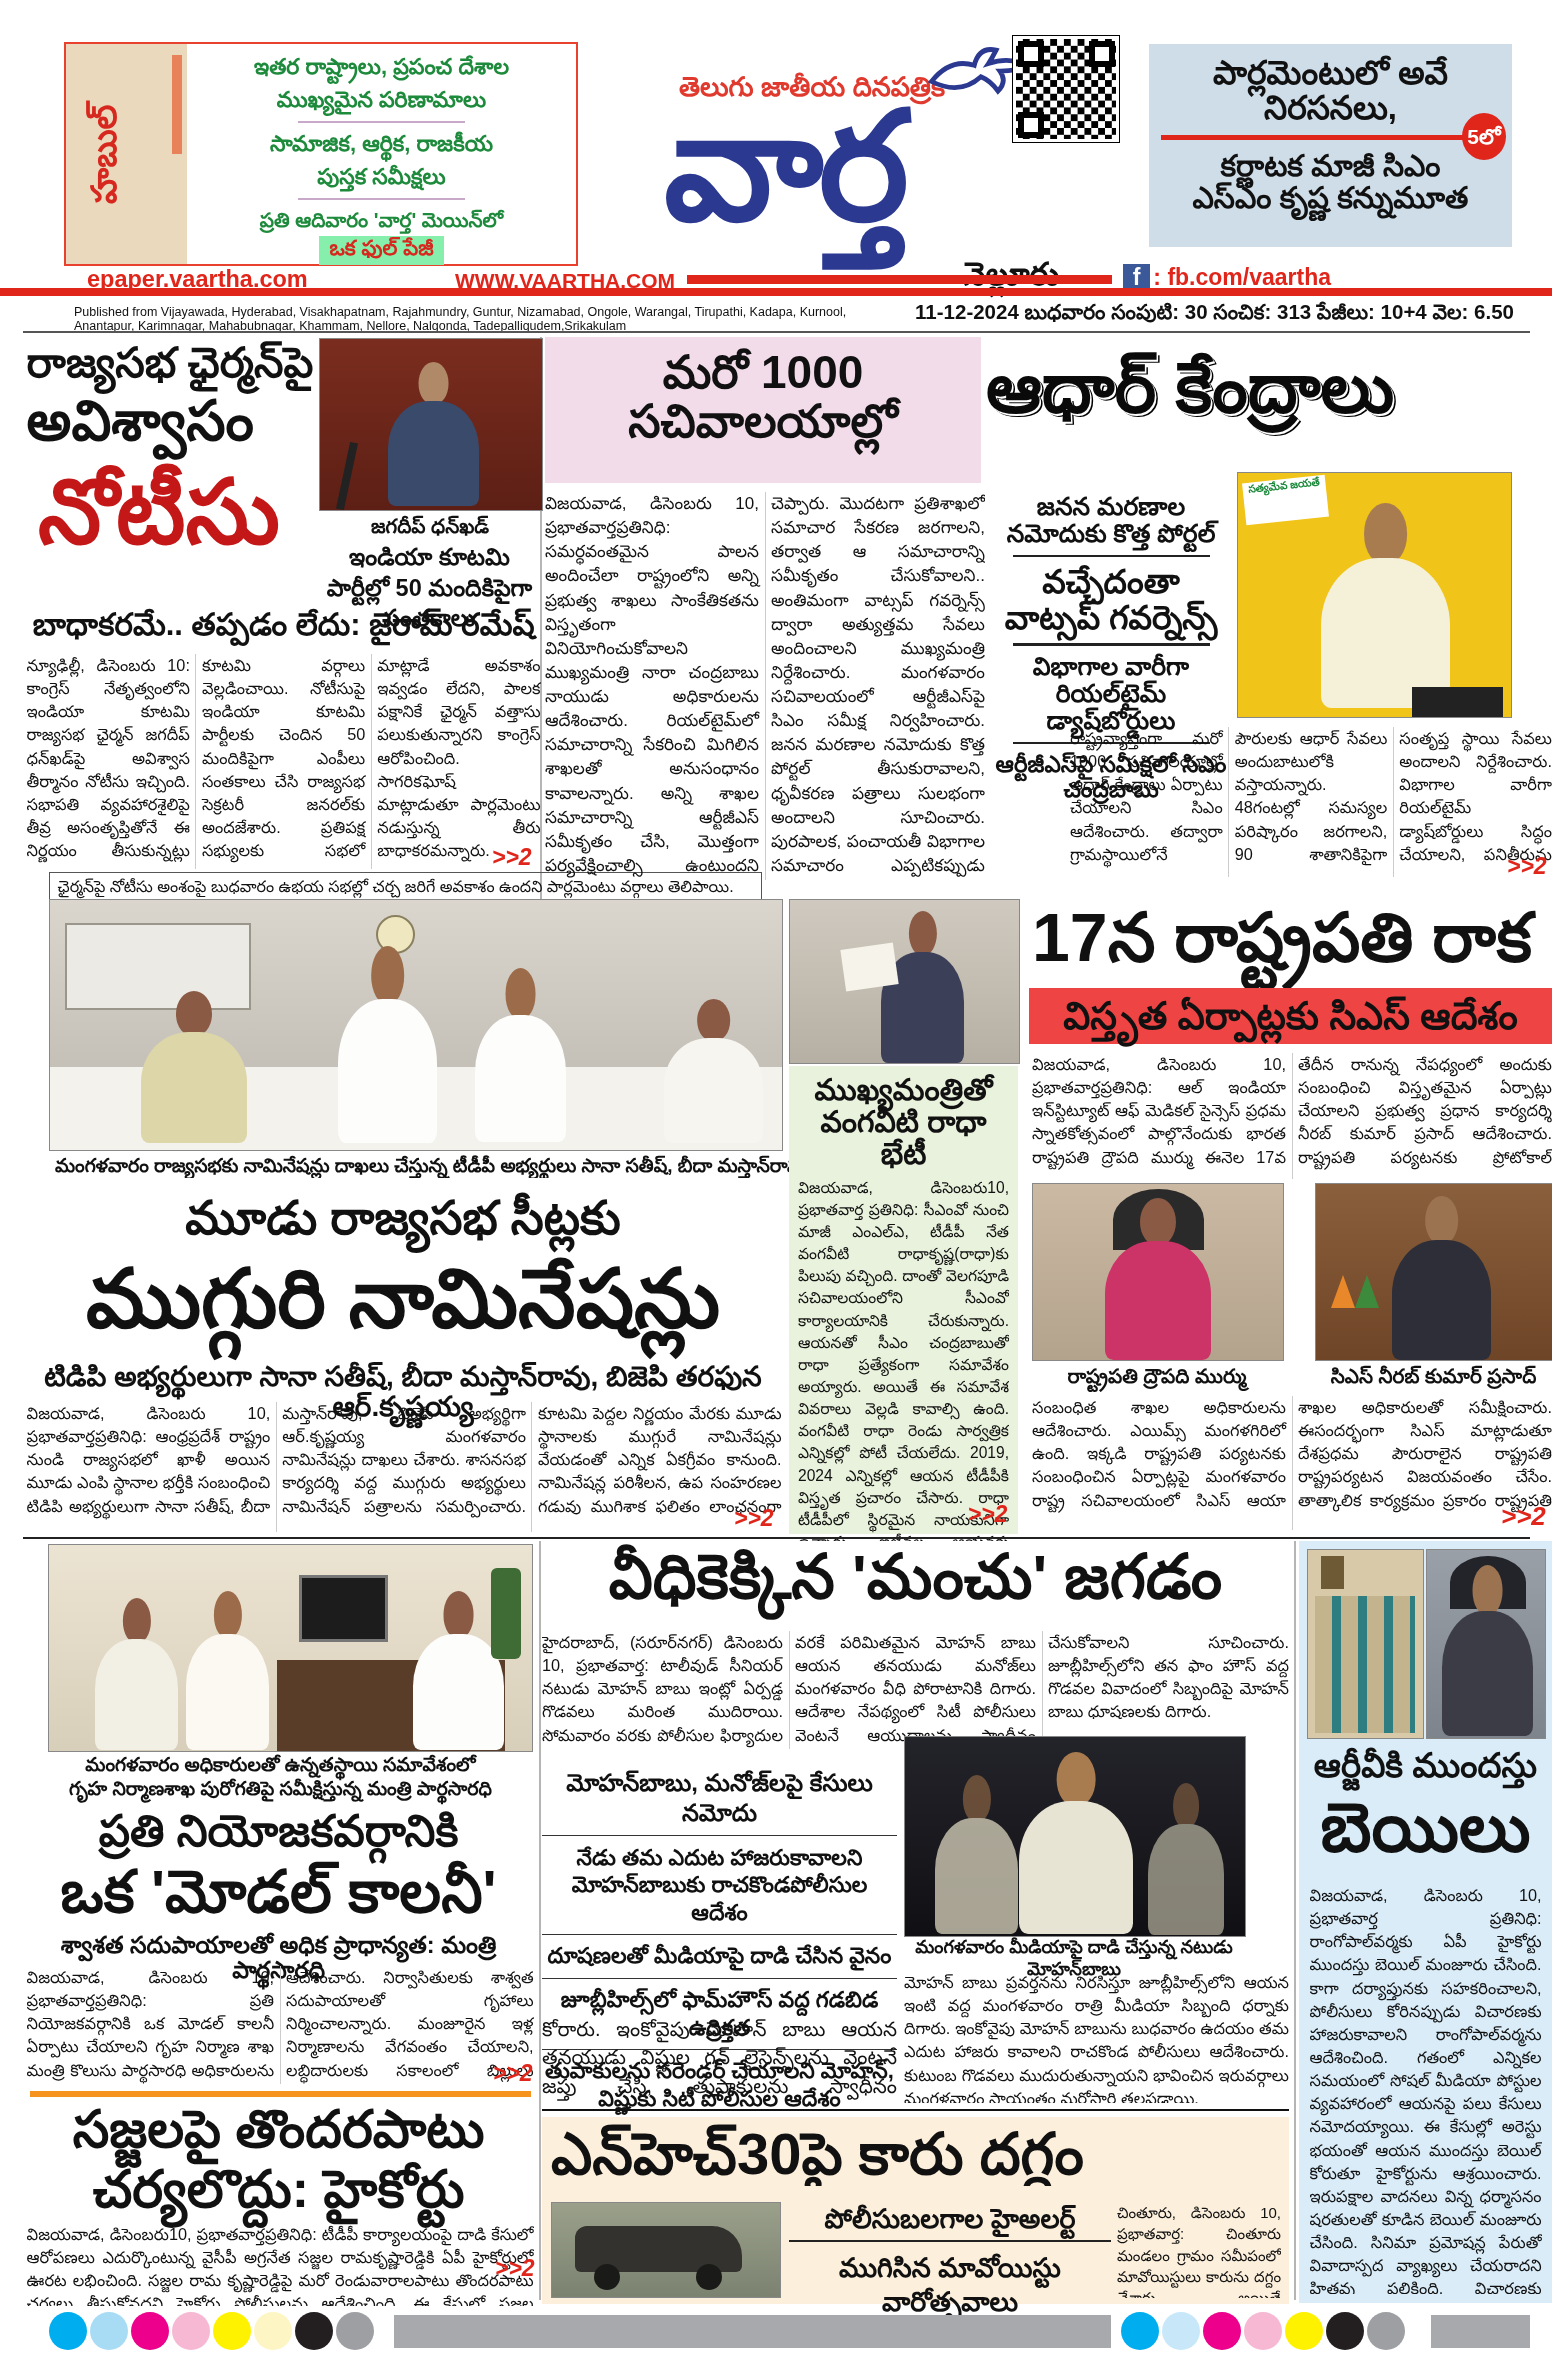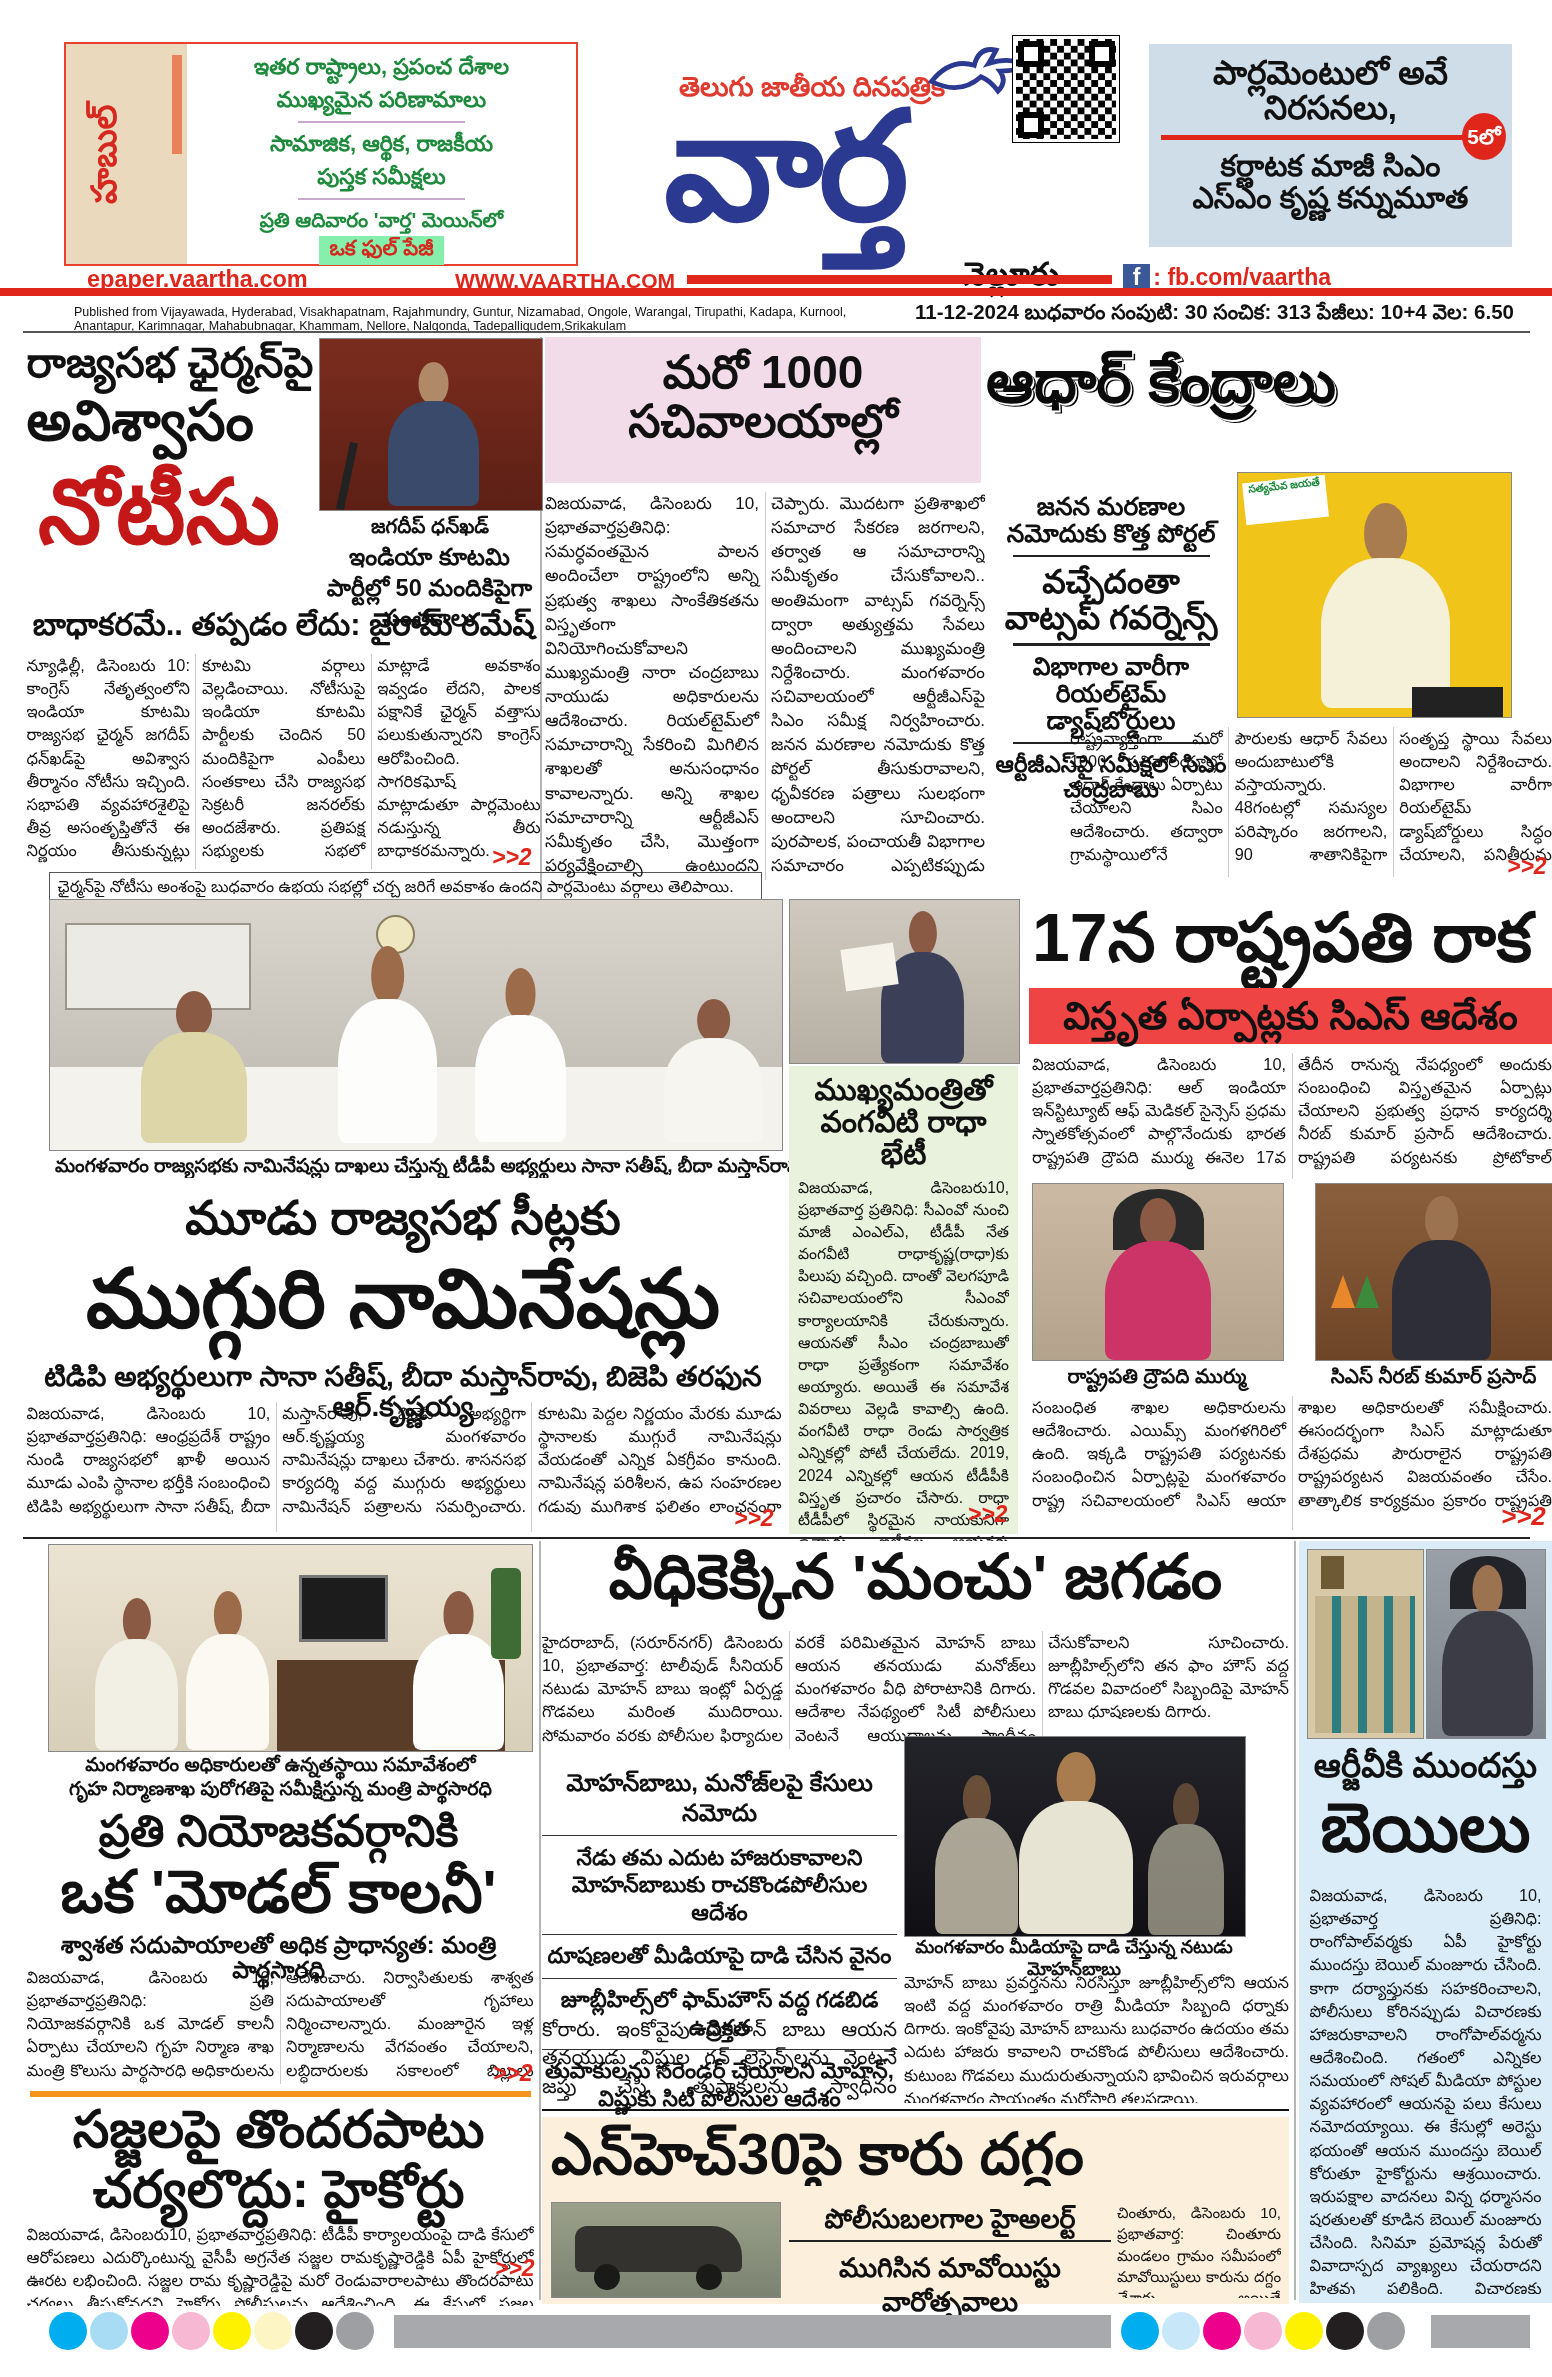--- a/index.html
+++ b/index.html
@@ -109,21 +109,21 @@
 <div class="abs jump" style="left:492px;top:844px;font-size:23px;">&gt;&gt;2</div>
 
 <div class="abs" style="left:49px;top:872px;width:713px;height:32px;border:1.5px solid #555;box-sizing:border-box;overflow:hidden;">
   <div style="font-size:16px;padding:4.6px 7.6px;white-space:nowrap;">ఛైర్మన్‌పై నోటీసు అంశంపై బుధవారం ఉభయ సభల్లో చర్చ జరిగే అవకాశం ఉందని పార్లమెంటు వర్గాలు తెలిపాయి.</div>
 </div>
 
 <div class="abs" style="left:545px;top:337px;width:436px;height:146px;background:#f2dcea;text-align:center;padding-top:10.6px;box-sizing:border-box;">
   <div class="hl" style="font-size:46px;">మరో 1000</div>
   <div class="hl" style="font-size:46px;">సచివాలయాల్లో</div>
 </div>
-<div class="abs" style="left:986px;top:343px;width:566px;font-size:60px;font-weight:900;line-height:1.3;color:#0a0a0a;text-shadow:1.5px 1.5px 0 #fff,3px 3px 0 #000;overflow:hidden;height:144px;">ఆధార్ కేంద్రాలు</div>
+<div class="abs" style="left:986px;top:343px;width:566px;font-size:70px;font-weight:900;line-height:1.3;color:#0a0a0a;text-shadow:1.5px 1.5px 0 #fff,3px 3px 0 #000;overflow:hidden;height:144px;">ఆధార్ కేంద్రాలు</div>
 
 <div class="abs body-text cols2" style="left:545px;top:492px;width:440px;height:388px;font-size:17px;">విజయవాడ, డిసెంబరు 10, ప్రభాతవార్తప్రతినిధి: సమర్ధవంతమైన పాలన అందించేలా రాష్ట్రంలోని అన్ని ప్రభుత్వ శాఖలు సాంకేతికతను విస్తృతంగా వినియోగించుకోవాలని ముఖ్యమంత్రి నారా చంద్రబాబు నాయుడు అధికారులను ఆదేశించారు. రియల్‌టైమ్‌లో సమాచారాన్ని సేకరించి మిగిలిన శాఖలతో అనుసంధానం కావాలన్నారు. అన్ని శాఖల సమాచారాన్ని ఆర్టీజీఎస్ సమీకృతం చేసి, మొత్తంగా పర్యవేక్షించాల్సి ఉంటుందని చెప్పారు. మొదటగా ప్రతిశాఖలో సమాచార సేకరణ జరగాలని, తర్వాత ఆ సమాచారాన్ని సమీకృతం చేసుకోవాలని.. అంతిమంగా వాట్సప్ గవర్నెన్స్ ద్వారా అత్యుత్తమ సేవలు అందించాలని ముఖ్యమంత్రి నిర్దేశించారు. మంగళవారం సచివాలయంలో ఆర్టీజీఎస్‌పై సిఎం సమీక్ష నిర్వహించారు. జనన మరణాల నమోదుకు కొత్త పోర్టల్ తీసుకురావాలని, ధృవీకరణ పత్రాలు సులభంగా అందాలని సూచించారు. పురపాలక, పంచాయతీ విభాగాల సమాచారం ఎప్పటికప్పుడు నమోదు కావాలన్నారు. సేవల్లో జాప్యానికి తావులేకుండా చర్యలు తీసుకోవాలని ఆదేశించారు.</div>
 
 <div class="abs c" style="left:995px;top:493px;width:232px;">
   <div class="hl" style="font-size:25px;">జనన మరణాల నమోదుకు కొత్త పోర్టల్</div>
   <div class="subhead-rule"></div>
   <div class="hl" style="font-size:33px;">వచ్చేదంతా వాట్సప్ గవర్నెన్స్</div>
   <div class="subhead-rule"></div>
   <div class="hl" style="font-size:25px;">విభాగాల వారీగా రియల్‌టైమ్ డ్యాష్‌బోర్డులు</div>
   <div class="subhead-rule"></div>

